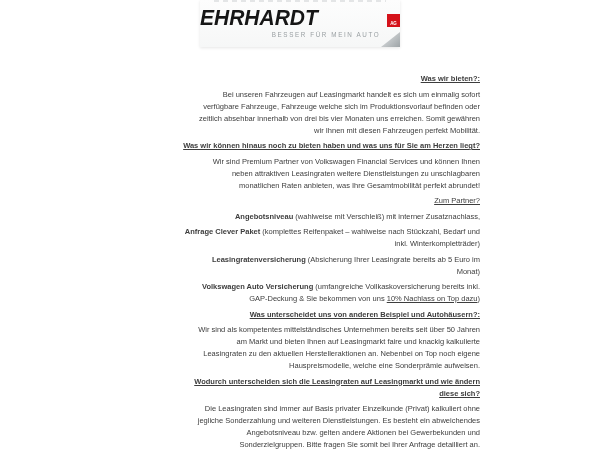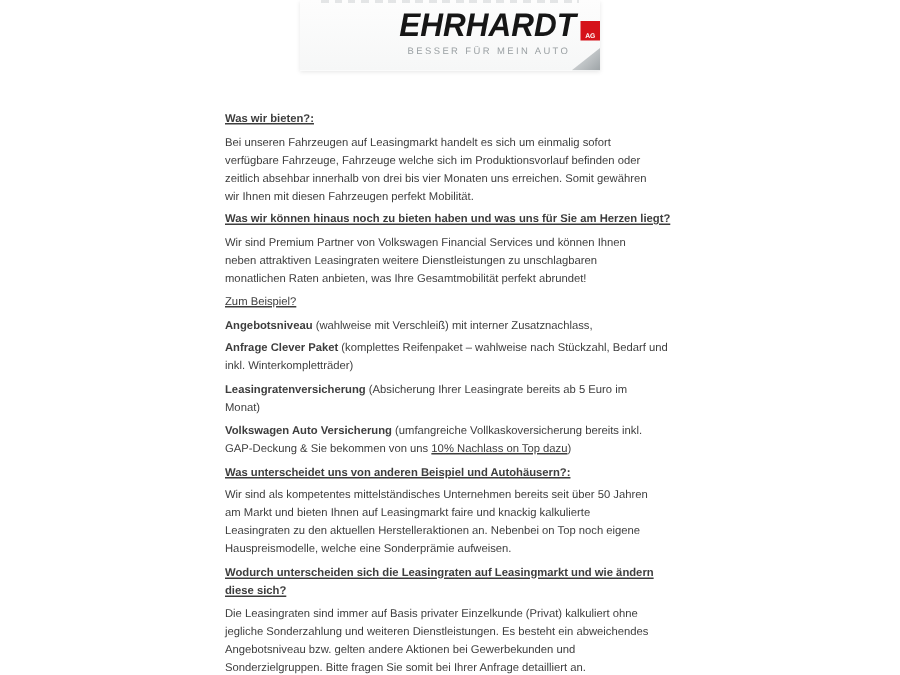--- a/index.html
+++ b/index.html
@@ -18,21 +18,21 @@
     margin: 0 auto;
     background: linear-gradient(180deg, #fdfdfd 0%, #f6f7f7 100%);
     box-shadow: 0 1px 3px rgba(0,0,0,0.10);
   }
   .artifact {
     position: absolute; top: 0; left: 14px; right: 14px; height: 2px;
     background: repeating-linear-gradient(90deg, #cfd2d4 0 5px, transparent 5px 9px);
     opacity: .55;
   }
   .brand-row {
-    display: flex; align-items: flex-end; justify-content: flex-end;
+    display: flex; align-items: flex-end; justify-content: space-between;
     padding-top: 7px; height: 21px;
   }
   .brand-text {
     font-size: 21px; font-weight: bold; font-style: italic;
     letter-spacing: 0px; color: #161616; line-height: 21px;
     transform: scaleY(1.04);
   }
   .brand-badge {
     width: 13px; height: 13px; margin: 0 0 1px 3px;
     background: #d5121a; color: #ffffff;
@@ -49,20 +49,21 @@
     position: absolute; right: 0; bottom: 0;
     width: 19px; height: 15px;
     background: linear-gradient(135deg, #eceeee 0%, #c6cacc 45%, #9ea4a7 100%);
     clip-path: polygon(100% 0, 100% 100%, 0 100%);
   }
 
   
   .content {
     width: 330px;
     margin: 26px 0 0 150px;
+    text-align: right;
   }
   .content p {
     margin: 0 0 3.5px 0;
     font-size: 7.5px;
     line-height: 12px;
     color: #3d3d3d;
     white-space: pre;
   }
   .heading {
     color: #c33b32;
@@ -92,21 +93,21 @@
   <p>Bei unseren Fahrzeugen auf Leasingmarkt handelt es sich um einmalig sofort
 verfügbare Fahrzeuge, Fahrzeuge welche sich im Produktionsvorlauf befinden oder
 zeitlich absehbar innerhalb von drei bis vier Monaten uns erreichen. Somit gewähren
 wir Ihnen mit diesen Fahrzeugen perfekt Mobilität.</p>
 
   <p class="heading">Was wir können hinaus noch zu bieten haben und was uns für Sie am Herzen liegt?</p>
   <p>Wir sind Premium Partner von Volkswagen Financial Services und können Ihnen
 neben attraktiven Leasingraten weitere Dienstleistungen zu unschlagbaren
 monatlichen Raten anbieten, was Ihre Gesamtmobilität perfekt abrundet!</p>
 
-  <p class="example">Zum Beispiel?</p>
+  <p class="example">Zum Partner?</p>
 
   <p><span class="lead">Angebotsniveau</span><span> (wahlweise mit Verschleiß) mit interner Zusatznachlass,</span></p>
 
   <p><span class="lead">Anfrage Clever Paket</span><span> (komplettes Reifenpaket – wahlweise nach Stückzahl, Bedarf und
 inkl. Winterkompletträder)</span></p>
 
   <p><span class="lead">Leasingratenversicherung</span><span> (Absicherung Ihrer Leasingrate bereits ab 5 Euro im
 Monat)</span></p>
 
   <p><span class="lead">Volkswagen Auto Versicherung</span><span> (umfangreiche Vollkaskoversicherung bereits inkl.

